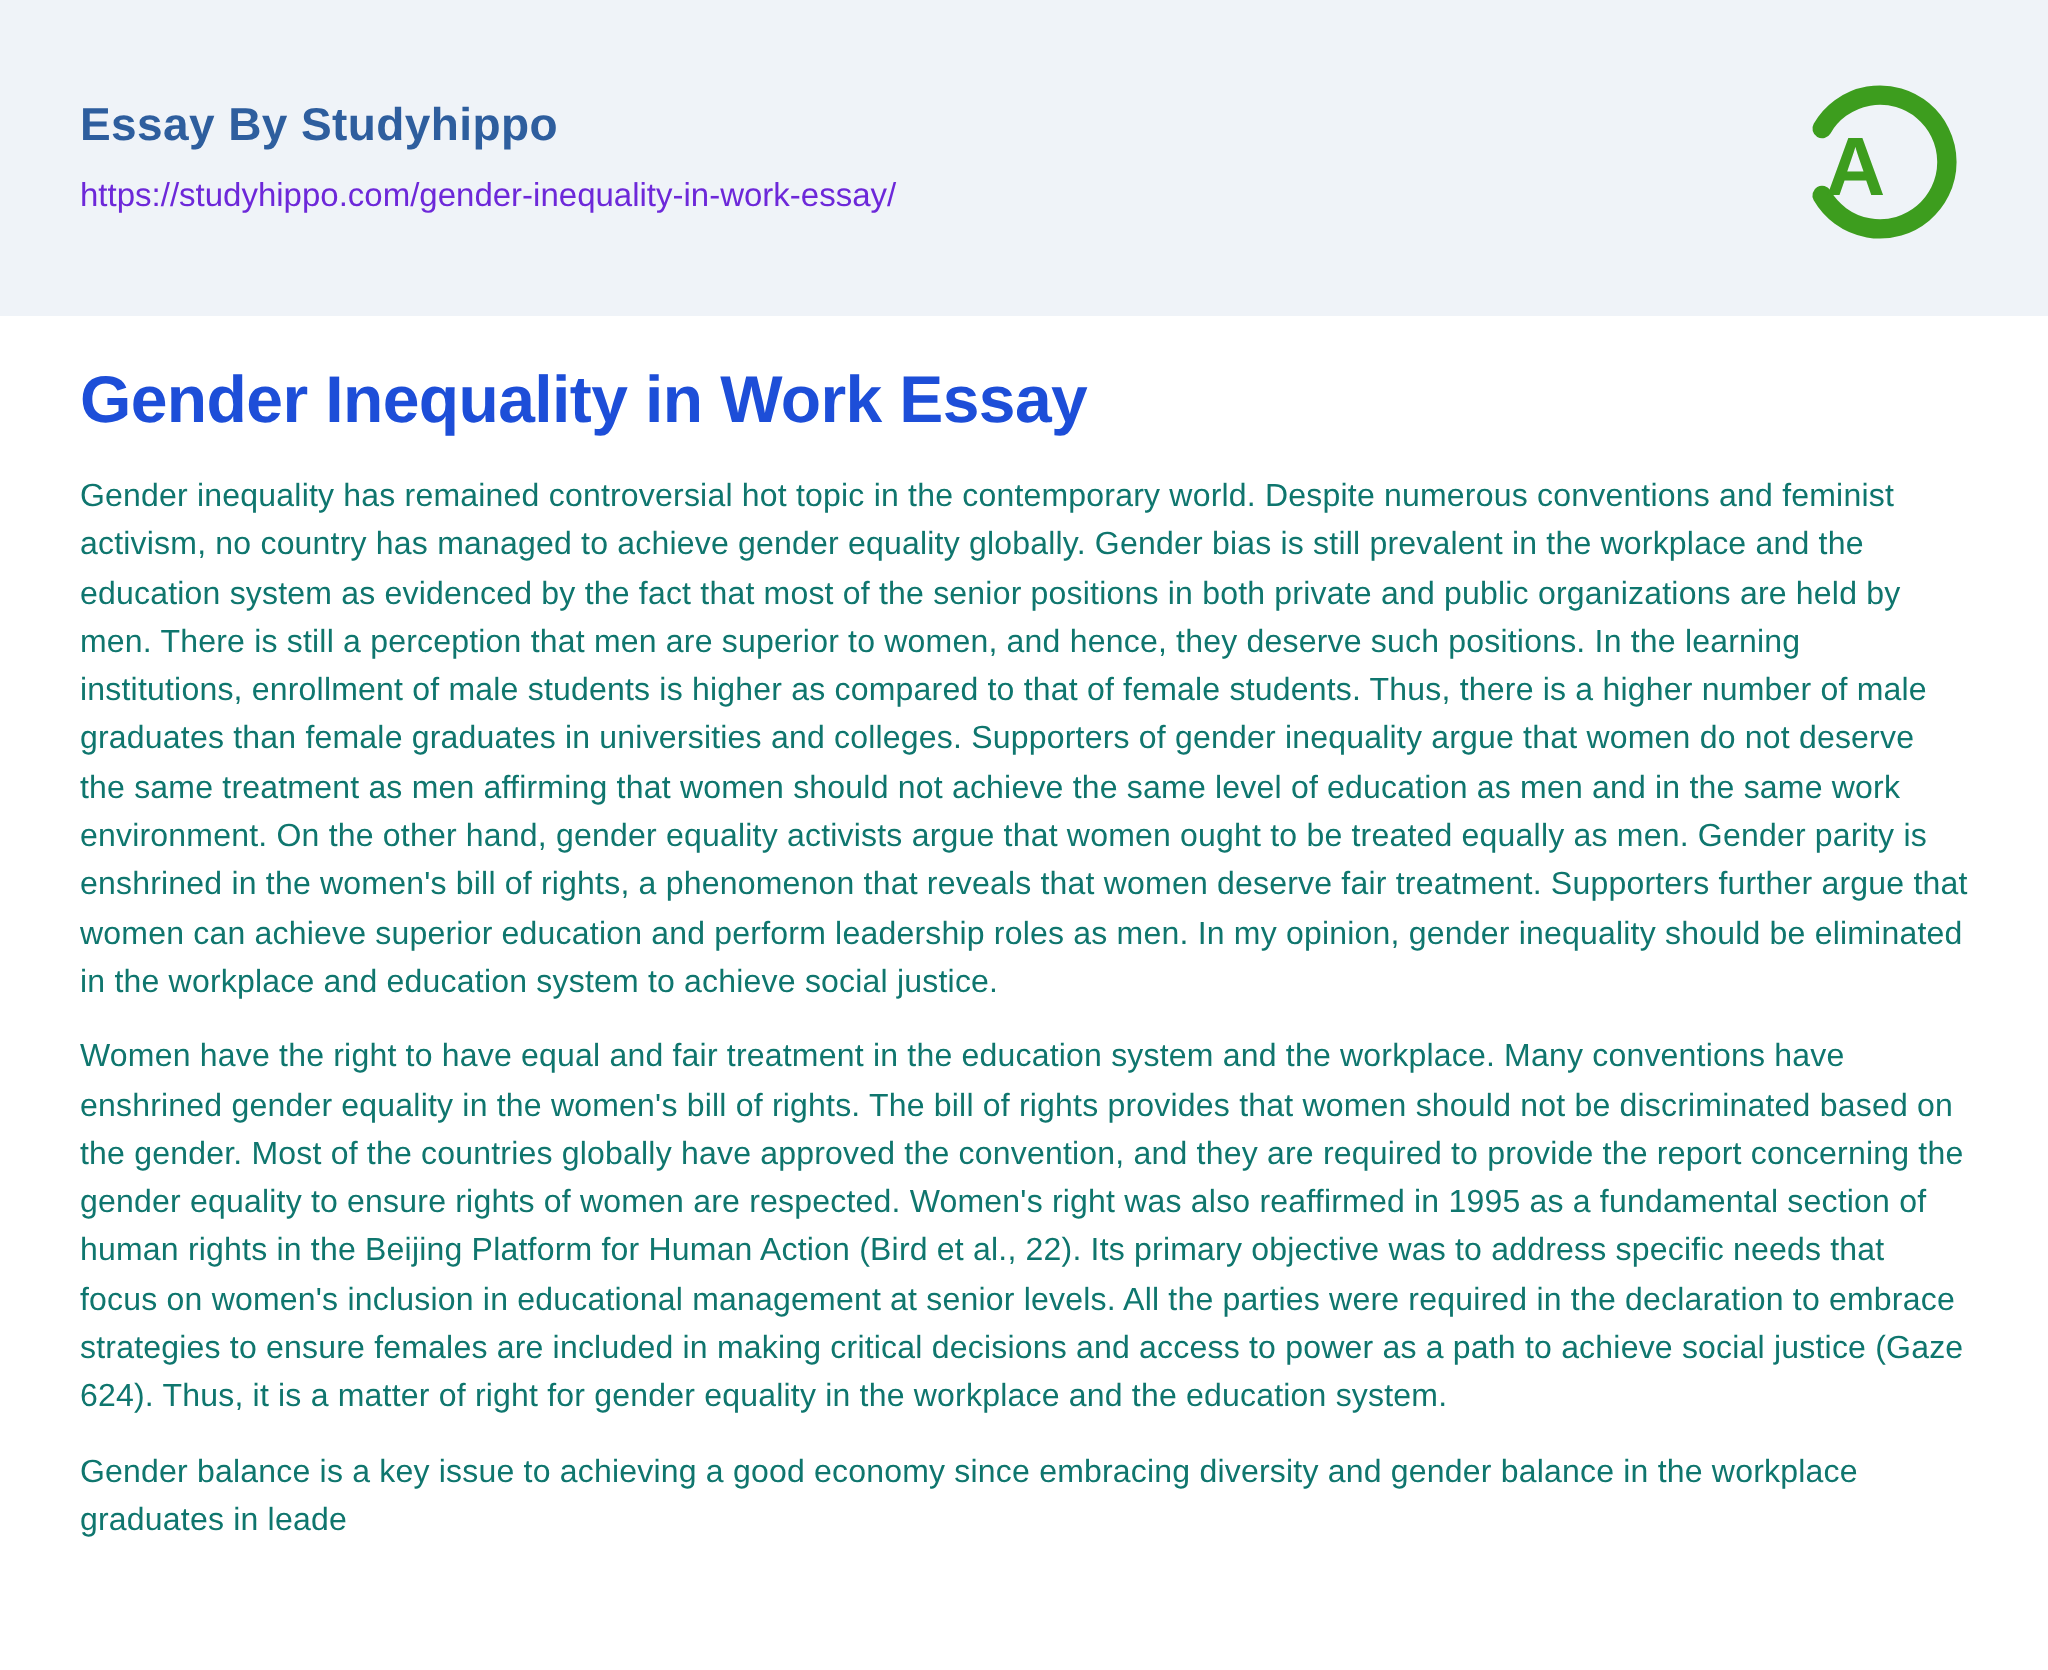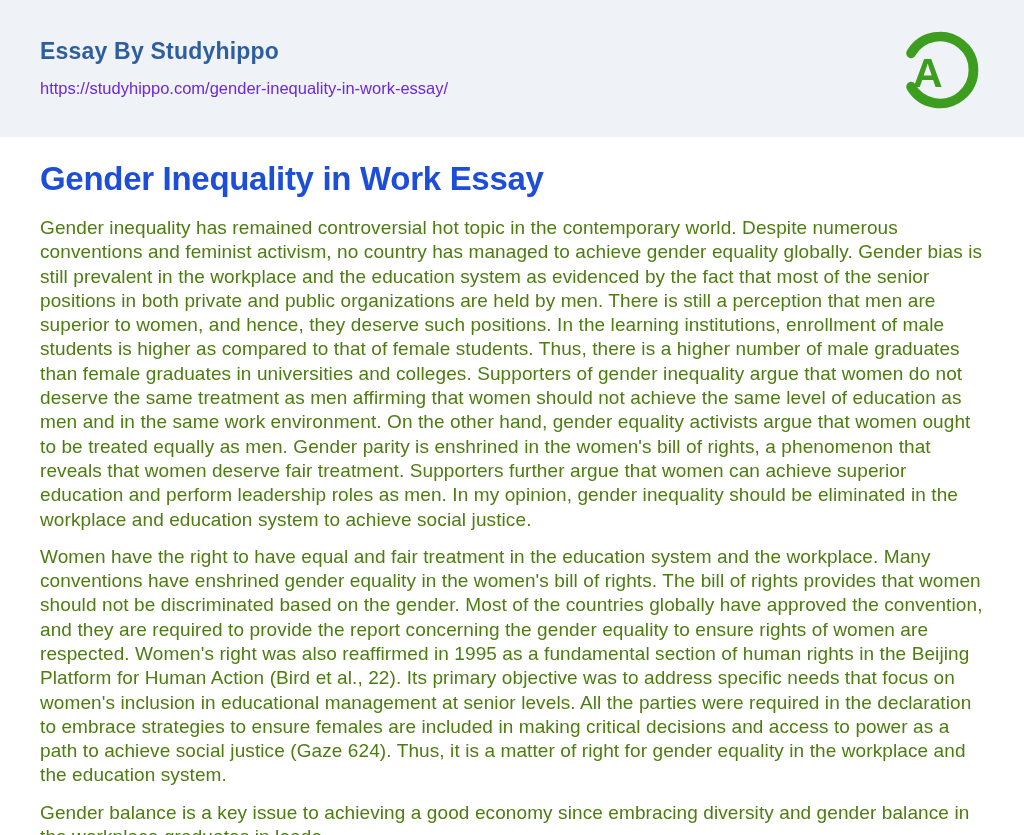--- a/index.html
+++ b/index.html
@@ -5,21 +5,21 @@
   * { box-sizing: border-box; margin: 0; padding: 0; }
   html, body {
     width: 1024px;
     background: #ffffff;
     font-family: "Liberation Sans", sans-serif;
   }
   body { min-height: 835px; }
 
   
   .page-header {
-    height: 137px;
+    height: 158px;
     background: #eff3f8;
     display: flex;
     align-items: center;
     justify-content: space-between;
     padding: 0 40px;
     gap: 36px;
   }
   .header-left { display: flex; flex-direction: column; }
   .site-title {
     color: #2e5e9e;
@@ -49,22 +49,22 @@
   }
   .article-title {
     color: #1d4ed8;
     font-size: 33px;
     font-weight: 800;
     letter-spacing: -0.3px;
     line-height: 1.15;
     margin-bottom: 18px;
   }
   .article p {
-    color: #4d7c0f;
-    font-size: 19px;
+    color: #0f766e;
+    font-size: 16px;
     line-height: 24.3px;
     letter-spacing: 0.1px;
     margin-bottom: 13px;
   }
 </style>
 </head>
 <body>
 
 <header class="page-header">
   <div class="header-left">

